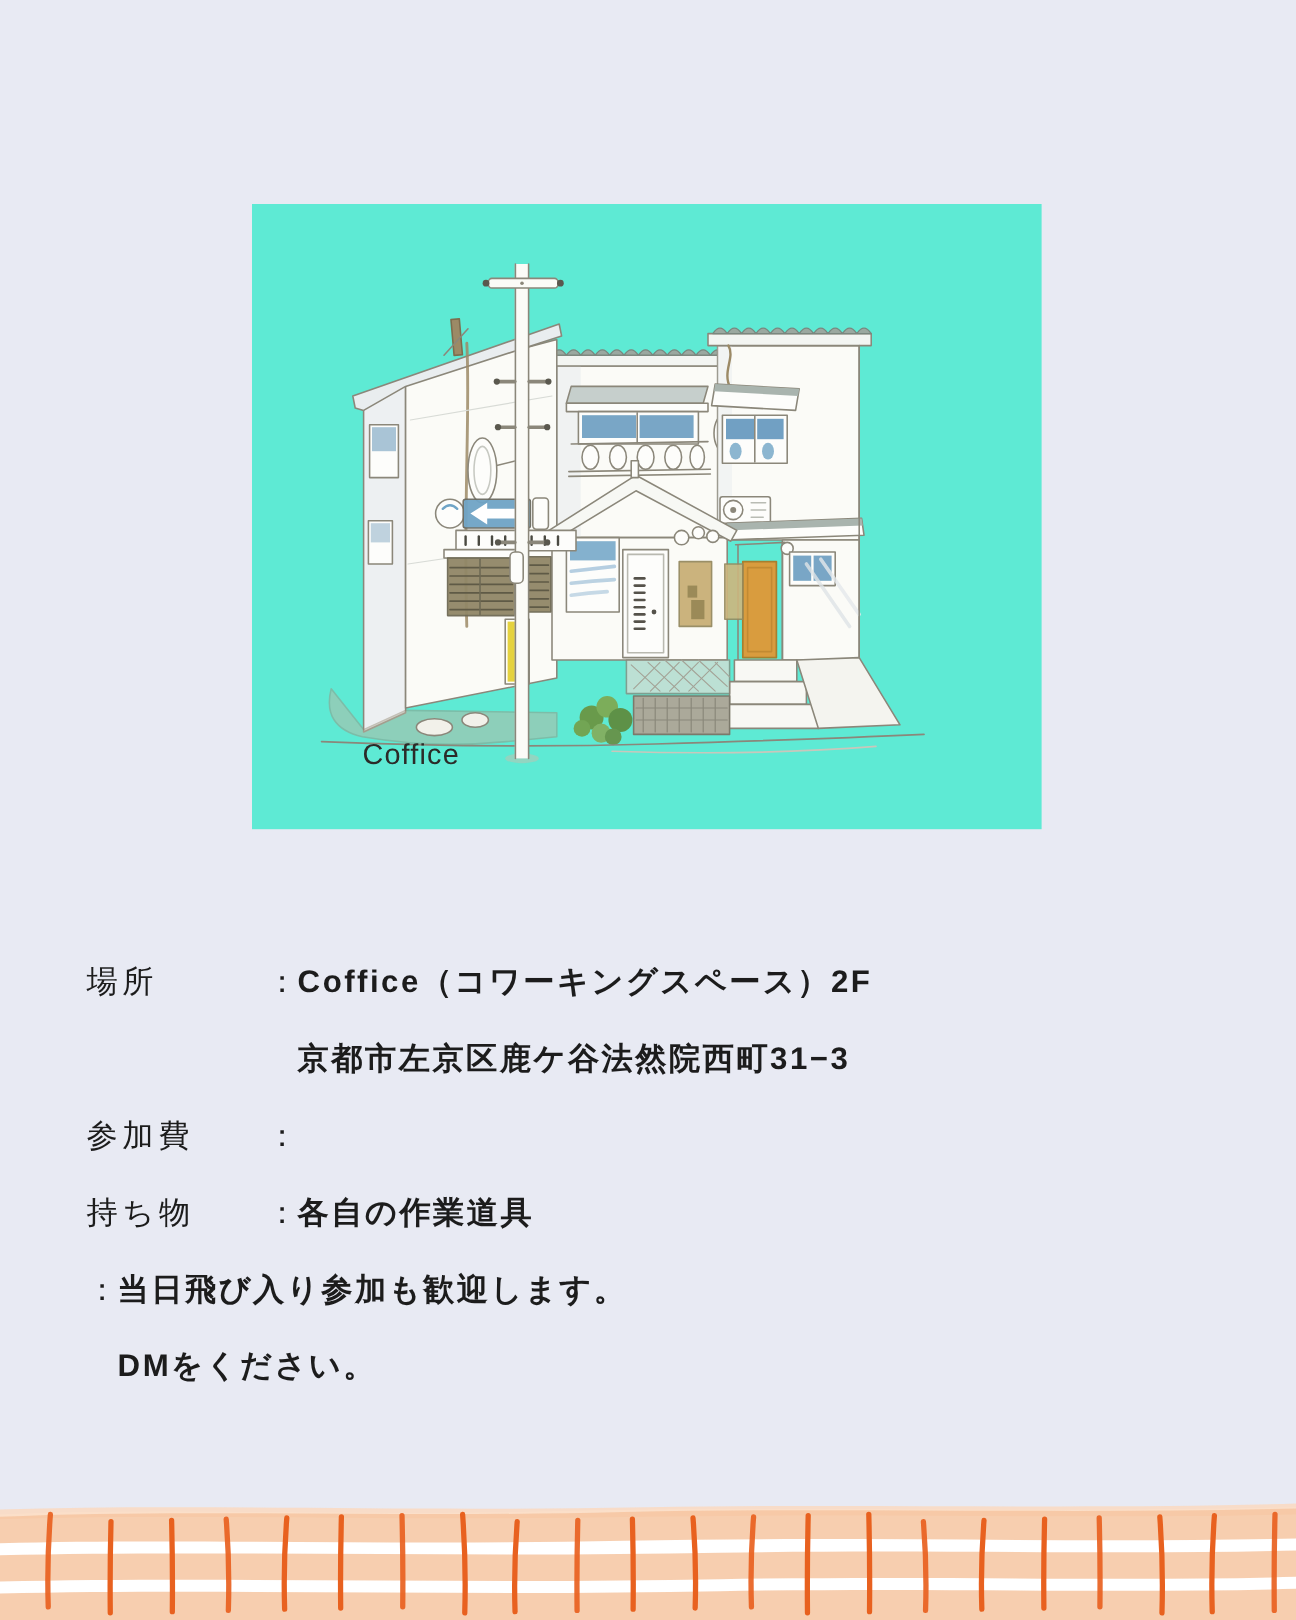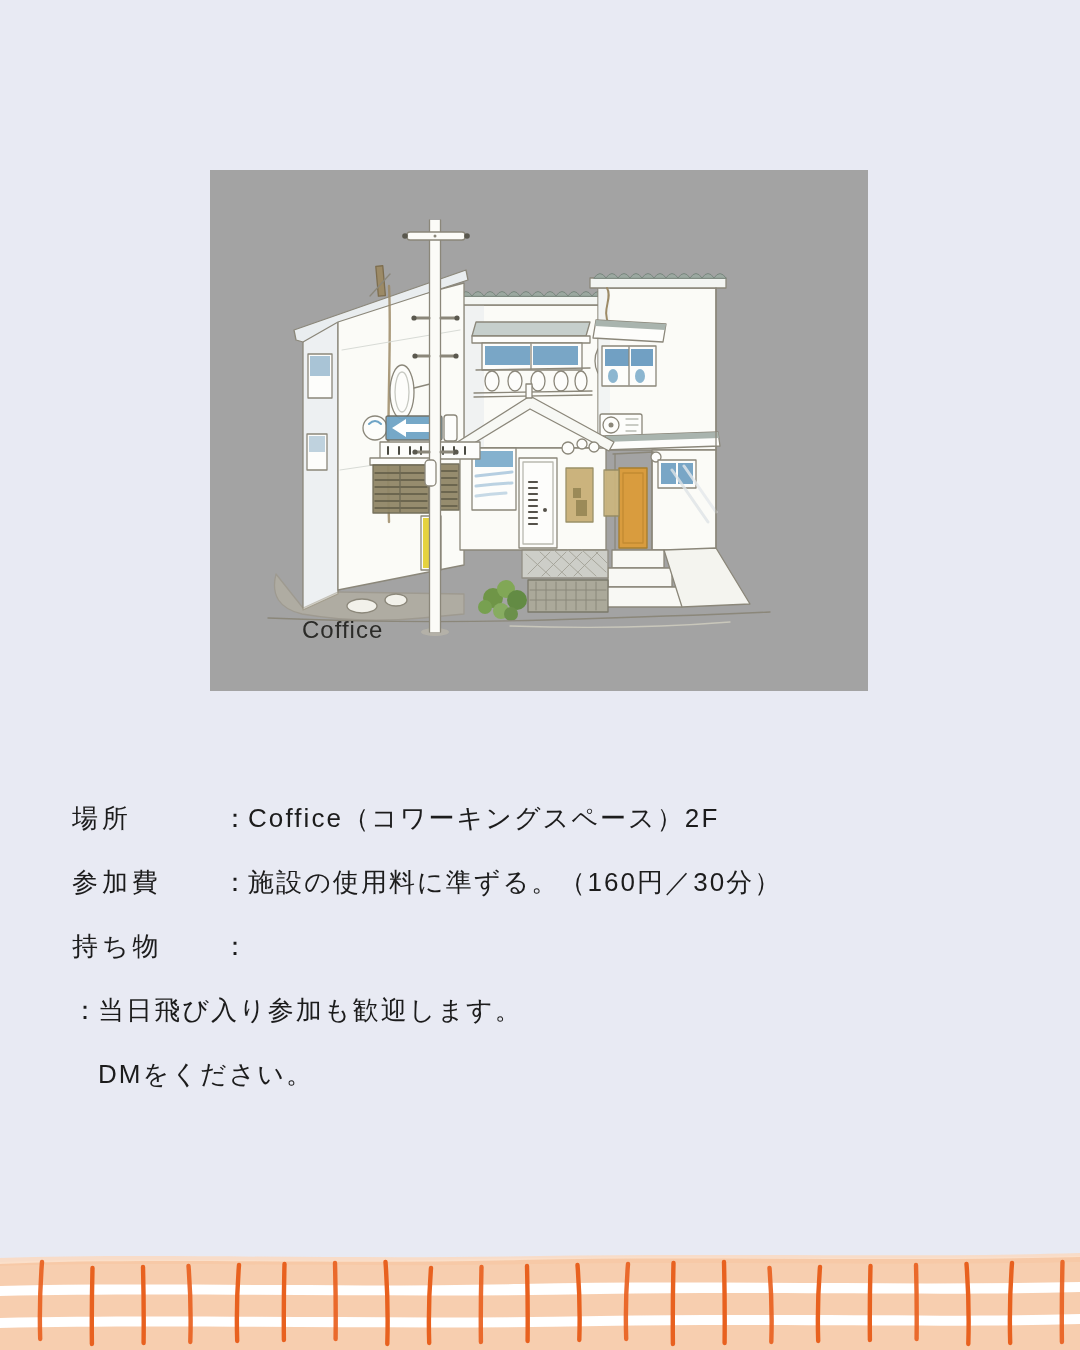--- a/index.html
+++ b/index.html
@@ -3,35 +3,35 @@
 <meta charset="utf-8">
 <style>
   html,body{margin:0;padding:0;}
   body{
     width:1080px;height:1350px;position:relative;overflow:hidden;
     background:#E8EAF3;
     font-family:"Liberation Sans", sans-serif;
   }
   .card{
     position:absolute;left:210px;top:170px;width:658px;height:521px;
-    background:#a3a3a3;
+    background:#5eead4;
   }
   .card svg{position:absolute;left:0;top:0;}
   .caption{
     position:absolute;left:92px;top:446px;
     font-size:24px;letter-spacing:1px;color:#2B2B28;
   }
   .details{
     position:absolute;left:72px;top:786px;width:975px;
     color:#1C1C1C;font-size:26px;line-height:64px;
   }
   .row{display:flex;align-items:flex-start;}
   .label{flex:none;width:150px;letter-spacing:0.15em;white-space:nowrap;}
   .colon{flex:none;}
-  .content{flex:1;letter-spacing:0.08em;}
+  .content{flex:1;letter-spacing:0.08em;font-weight:bold;}
   .line{white-space:nowrap;}
   .footer-border{position:absolute;left:0;top:1248px;}
 </style>
 </head>
 <body>
 
 <div class="card">
   <svg width="658" height="521" viewBox="0 0 658 521">
     <g stroke="#8B877A" stroke-width="1.3" fill="none" stroke-linecap="round" stroke-linejoin="round">
 
@@ -275,32 +275,35 @@
   </svg>
   <div class="caption">Coffice</div>
 </div>
 
 <div class="details">
   <div class="row">
     <span class="label">場所</span>
     <span class="colon">：</span>
     <div class="content">
       <div class="line">Coffice（コワーキングスペース）2F</div>
+      <div class="line">京都市左京区鹿ケ谷法然院西町31−3</div>
     </div>
   </div>
   <div class="row">
     <span class="label">参加費</span>
     <span class="colon">：</span>
     <div class="content">
-      <div class="line">施設の使用料に準ずる。（160円／30分）</div>
     </div>
   </div>
   <div class="row">
     <span class="label">持ち物</span>
     <span class="colon">：</span>
+    <div class="content">
+      <div class="line">各自の作業道具</div>
+    </div>
   </div>
   <div class="row">
     <span class="colon">：</span>
     <div class="content">
       <div class="line">当日飛び入り参加も歓迎します。</div>
       <div class="line">DMをください。</div>
     </div>
   </div>
 </div>
 

